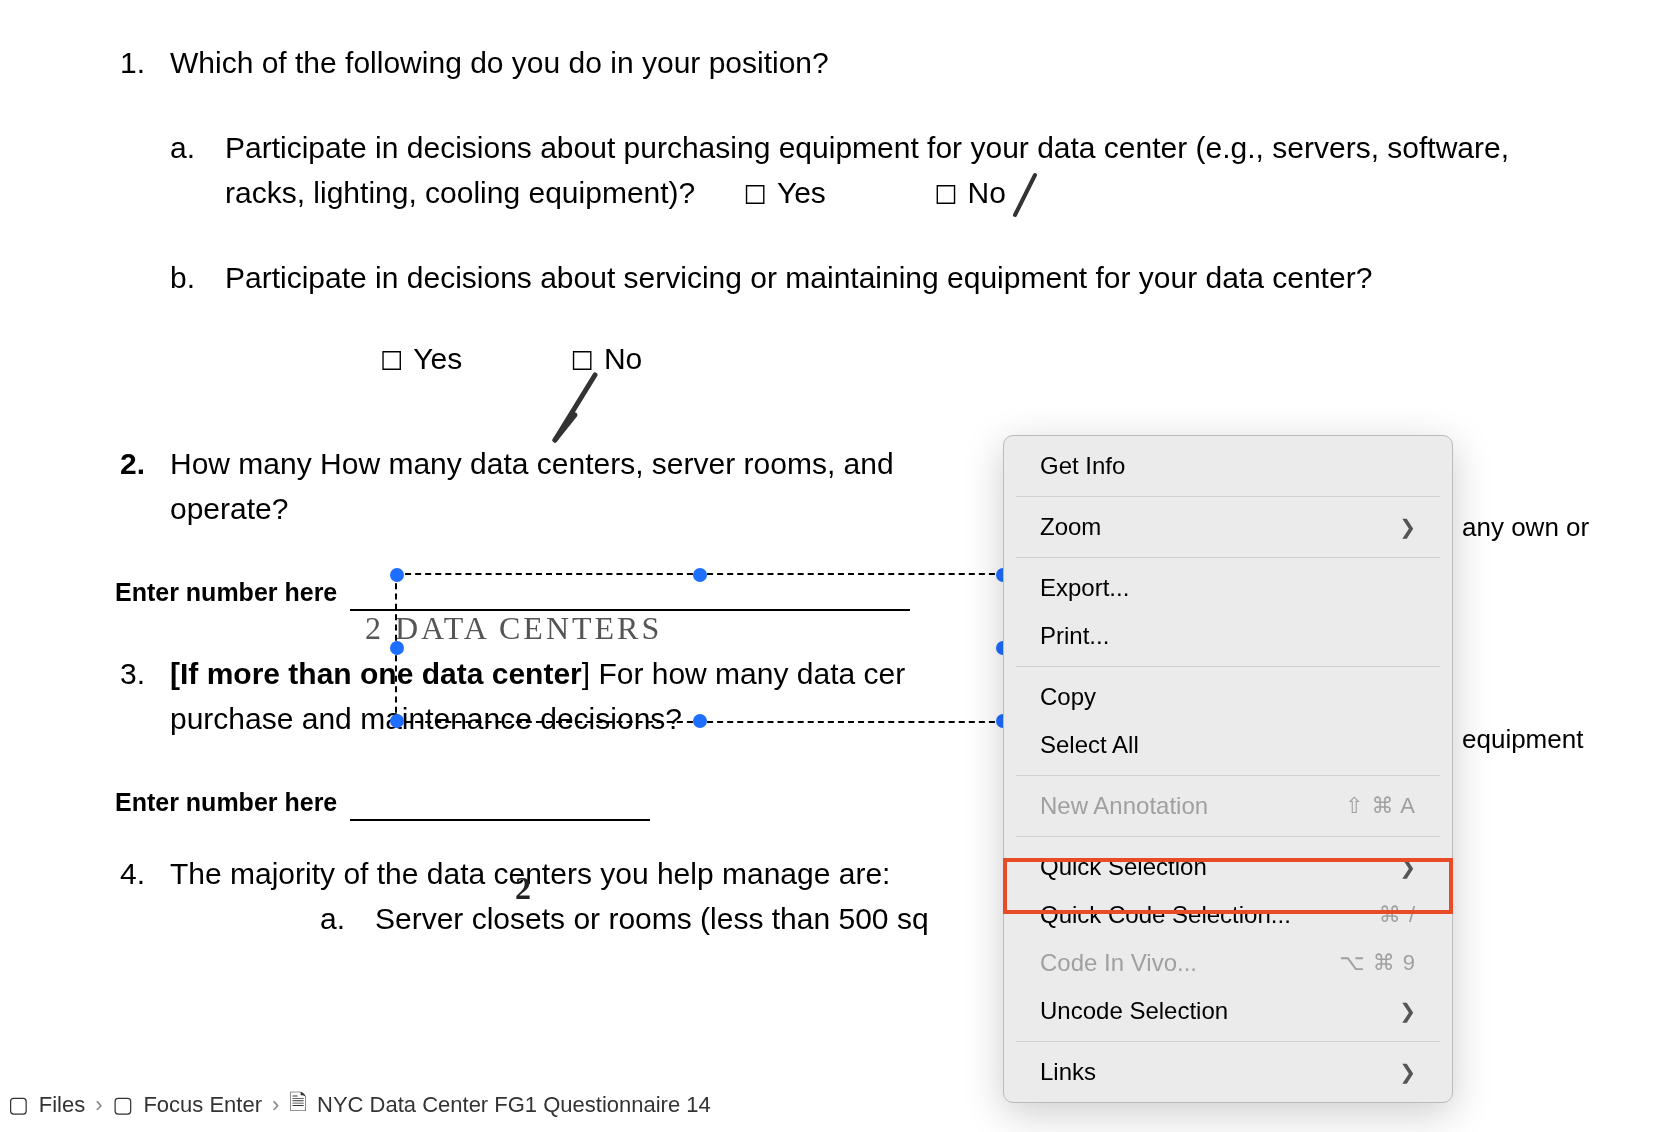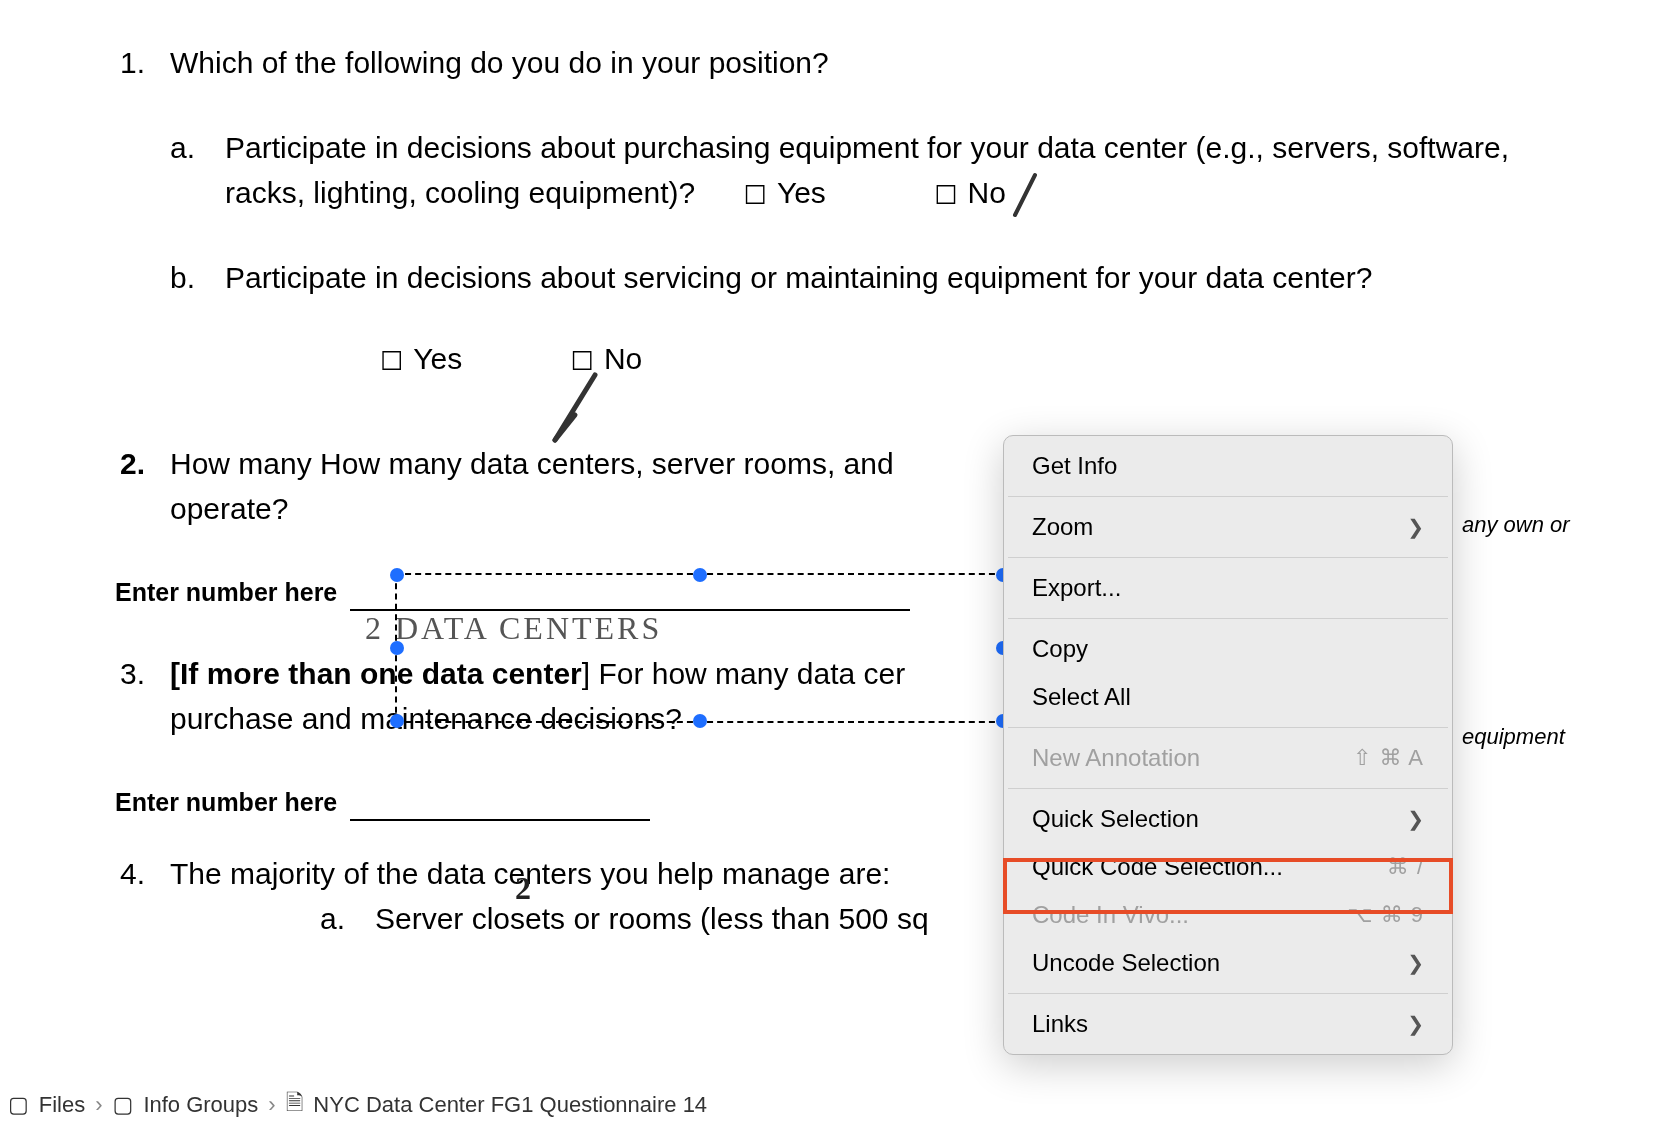--- a/index.html
+++ b/index.html
@@ -72,21 +72,21 @@
 
     .context-menu {
       position: absolute;
       left: 1003px;
       top: 435px;
       width: 450px;
       background: #ebebeb;
       border: 1px solid #bbb;
       border-radius: 10px;
       box-shadow: 0 10px 40px rgba(0,0,0,.2);
-      padding: 6px 4px;
+      padding: 6px 12px;
       font-size: 24px;
       color: #000;
     }
     .menu-item {
       padding: 10px 24px;
       display: flex;
       justify-content: space-between;
       align-items: center;
     }
     .menu-item.disabled { color: #a0a0a0; gap: 32px; }
@@ -97,22 +97,21 @@
       position: absolute;
       border: 4px solid #e74c27;
       left: 1003px;
       top: 858px;
       width: 450px;
       height: 56px;
       pointer-events: none;
     }
     .overflow-text {
       position: absolute;
-      font-size: 22px;
-      font-style: italic;
+      font-size: 26px;
     }
     .ot1 { left: 1462px; top: 512px; }
     .ot2 { left: 1462px; top: 724px; }
     .breadcrumb {
       position: absolute;
       bottom: 8px;
       left: 8px;
       font-size: 22px;
       color: #333;
       display: flex;
@@ -225,20 +224,23 @@
     </div>
   <div class="menu-sep"></div>
   <div class="menu-item">
       <span>Zoom</span>
       <span class="menu-chevron">❯</span>
     </div>
   <div class="menu-sep"></div>
   <div class="menu-item">
       <span>Export...</span>
     </div>
+  <div class="menu-item">
+      <span>Print...</span>
+    </div>
   <div class="menu-sep"></div>
   <div class="menu-item">
       <span>Copy</span>
     </div>
   <div class="menu-item">
       <span>Select All</span>
     </div>
   <div class="menu-sep"></div>
   <div class="menu-item disabled">
       <span>New Annotation</span>
@@ -267,17 +269,17 @@
       <span class="menu-chevron">❯</span>
     </div>
 </div>
 <div class="menu-highlight"></div>
 
 <div class="breadcrumb">
   <span class="bc-icon">▢</span>
   <span>Files</span>
   <span class="bc-sep">›</span>
   <span class="bc-icon">▢</span>
-  <span>Info Groups</span>
+  <span>Focus Enter</span>
   <span class="bc-sep">›</span>
   <span class="bc-icon">🗎</span>
   <span>NYC Data Center FG1 Questionnaire 14</span>
 </div>
 
 </body></html>

